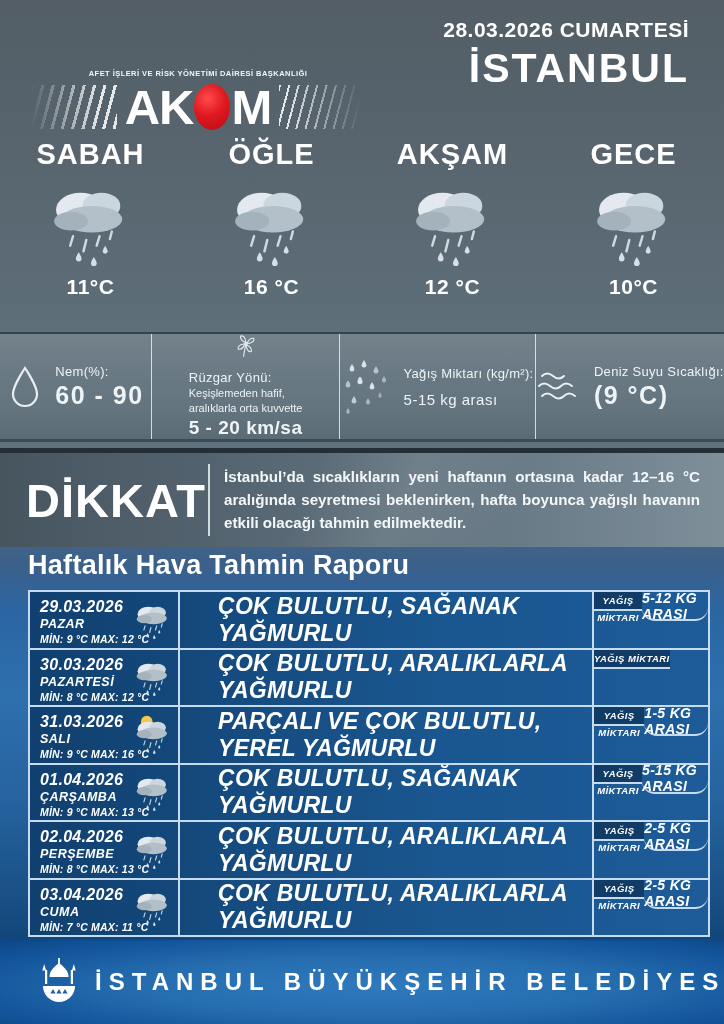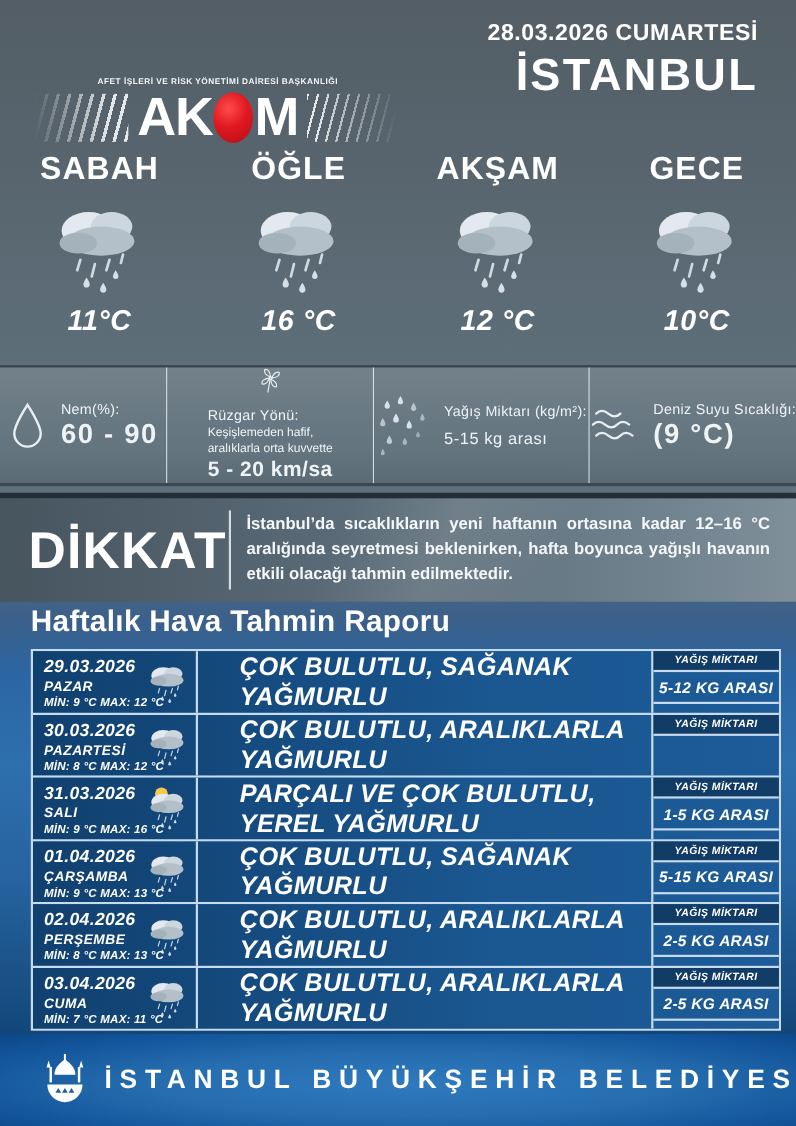--- a/index.html
+++ b/index.html
@@ -25,21 +25,21 @@
   .stripes.right{background:repeating-linear-gradient(105deg,rgba(255,255,255,.95) 0 2px,transparent 2px 9px);
     -webkit-mask-image:linear-gradient(90deg,#000 10%,transparent 95%);mask-image:linear-gradient(90deg,#000 10%,transparent 95%);margin-left:8px;}
   .header-right{position:absolute;right:35px;top:18px;text-align:right;}
   .header-date{font-size:21px;font-weight:800;letter-spacing:.5px;}
   .header-city{font-size:41px;font-weight:800;letter-spacing:2px;margin-top:3px;}
   
   .periods{position:absolute;left:0;top:138px;width:100%;display:flex;}
   .period{flex:1;text-align:center;}
   .period-label{font-size:29px;font-weight:800;letter-spacing:1px;}
   .period-icon{margin:6px auto 2px;}
-  .period-temp{font-size:26px;font-weight:700;letter-spacing:.5px;font-style:italic;}
+  .period-temp{font-size:21px;font-weight:700;letter-spacing:.5px;}
   
   .stats{position:absolute;left:0;top:332px;width:100%;height:110px;display:flex;box-sizing:border-box;
     background:linear-gradient(180deg,rgba(255,255,255,.13),rgba(255,255,255,.03) 50%,rgba(0,0,0,.06) 100%);
     border-top:2px solid rgba(24,32,38,.5);border-bottom:3px solid rgba(18,26,32,.55);}
   .stat{display:flex;align-items:center;justify-content:center;gap:12px;box-sizing:border-box;color:#eef3f6;}
   .stat:nth-child(1){width:21%;}.stat:nth-child(2){width:26%;flex-direction:column;}.stat:nth-child(3){width:27%;}.stat:nth-child(4){width:26%;}
   .stat:not(:last-child){border-right:1px solid rgba(240,246,250,.8);}
   .stat-label{font-size:13px;font-weight:400;letter-spacing:.3px;}
   .stat-desc{font-size:11px;line-height:1.3;white-space:pre-line;margin-top:1px;}
   .stat-value{font-size:25px;font-weight:600;letter-spacing:1.5px;margin-top:2px;}
@@ -62,25 +62,25 @@
   .row{display:flex;height:55.5px;background:linear-gradient(90deg,#10406f 0%,#1a568f 60%,#1d5c99 100%);font-style:italic;}
   .row:not(:last-child){border-bottom:2px solid #c6dcee;}
   .date-cell{width:150px;box-sizing:border-box;border-right:2px solid #c6dcee;position:relative;
     padding:6px 6px 4px 10px;}
   .row-date{font-size:16px;font-weight:800;letter-spacing:.3px;}
   .row-day{font-size:12.5px;font-weight:700;letter-spacing:.5px;margin-top:1px;}
   .row-minmax{font-size:10.5px;font-weight:700;letter-spacing:.2px;margin-top:2px;white-space:nowrap;}
   .row-icon{position:absolute;right:2px;top:50%;transform:translateY(-50%);}
   .desc-cell{flex:1;display:flex;align-items:center;padding-left:38px;
     font-size:23px;font-weight:800;letter-spacing:.3px;}
-  .amount-cell{width:116px;box-sizing:border-box;border-left:2px solid #c6dcee;display:flex;flex-direction:column;}
+  .amount-cell{width:116px;box-sizing:border-box;border-left:2px solid #c6dcee;display:flex;flex-direction:row;}
   .amount-header{height:17px;line-height:17px;text-align:center;font-size:9.5px;font-weight:700;
     letter-spacing:.4px;background:rgba(6,30,56,.5);border-bottom:2px solid #c6dcee;}
   .amount-value{height:27px;display:flex;align-items:center;justify-content:center;
-    font-size:14px;font-weight:800;letter-spacing:.3px;border-bottom:2px solid #c6dcee;}
+    font-size:14px;font-weight:800;letter-spacing:.3px;border-bottom:2px solid #c6dcee;border-radius:13px;}
   
   .footer{position:absolute;left:0;bottom:0;width:100%;height:84px;display:flex;align-items:center;
     justify-content:center;gap:16px;
     background:radial-gradient(ellipse at 50% 55%,#2f79bd 0%,#256daf 45%,#13549a 80%,#0c4787 100%);padding-left:27px;}
   .footer-org{font-size:24px;font-weight:800;letter-spacing:7px;}
 </style>
 </head>
 <body>
 
 <svg width="0" height="0" style="position:absolute">

